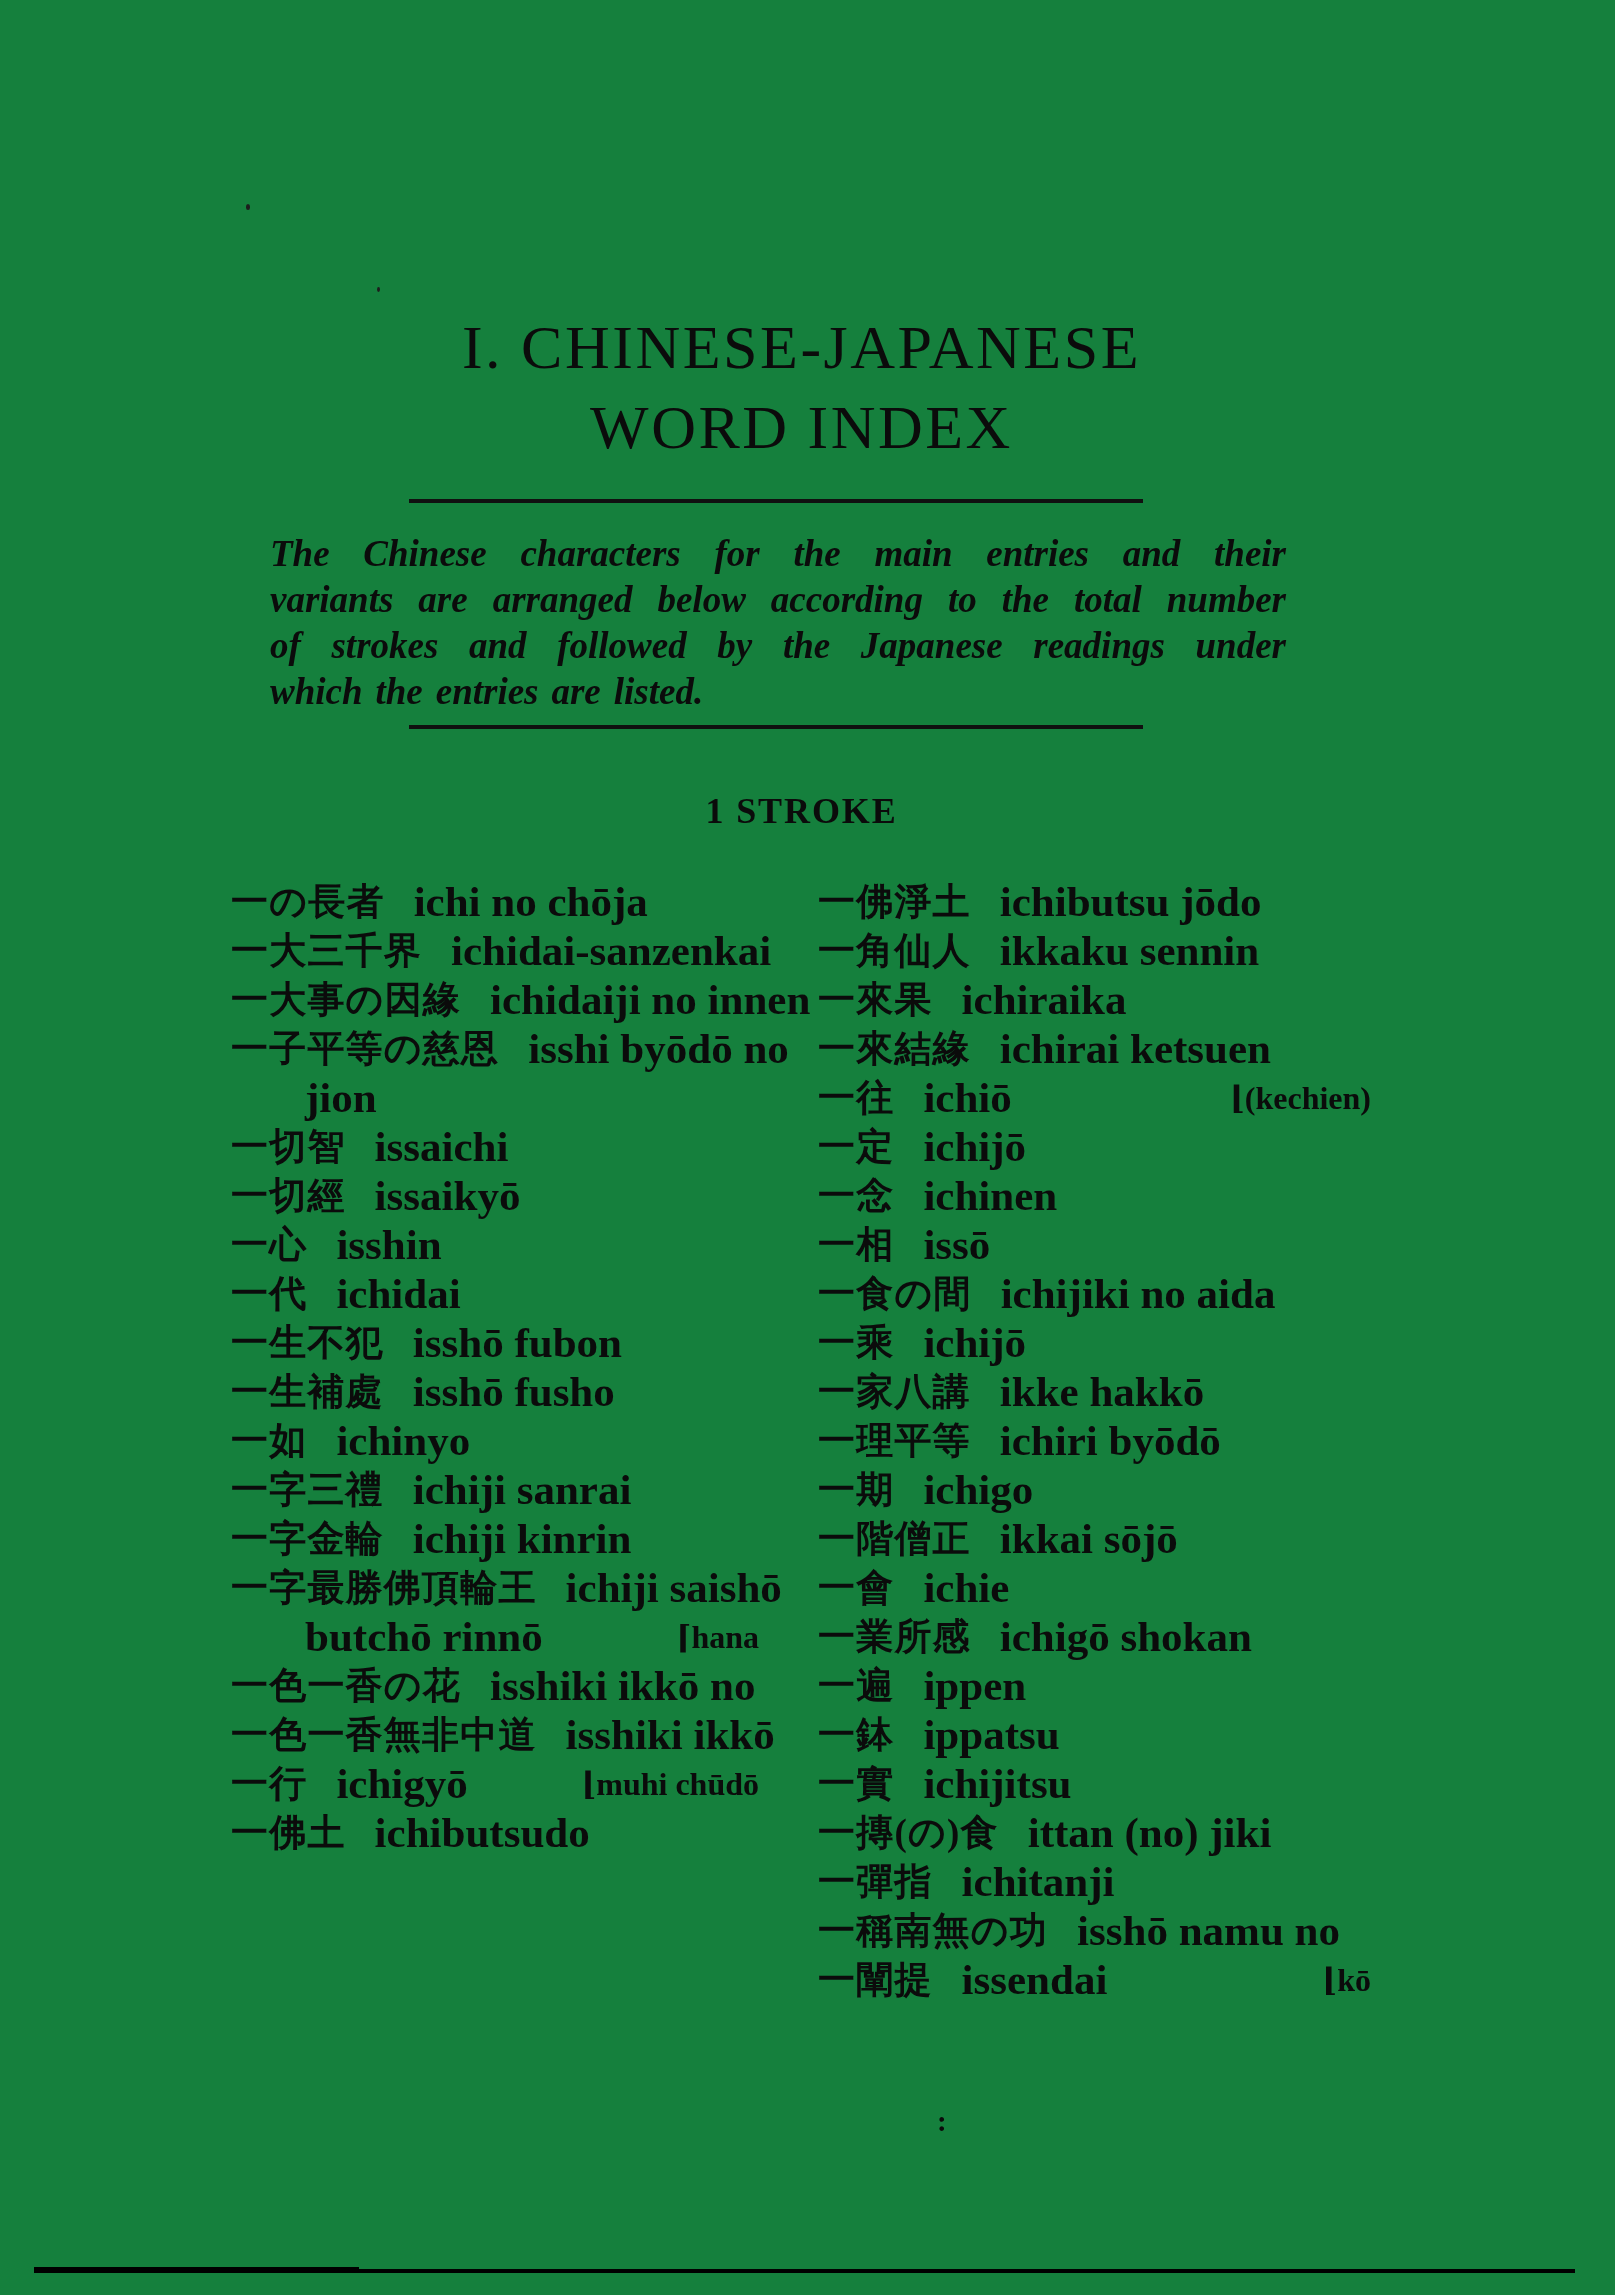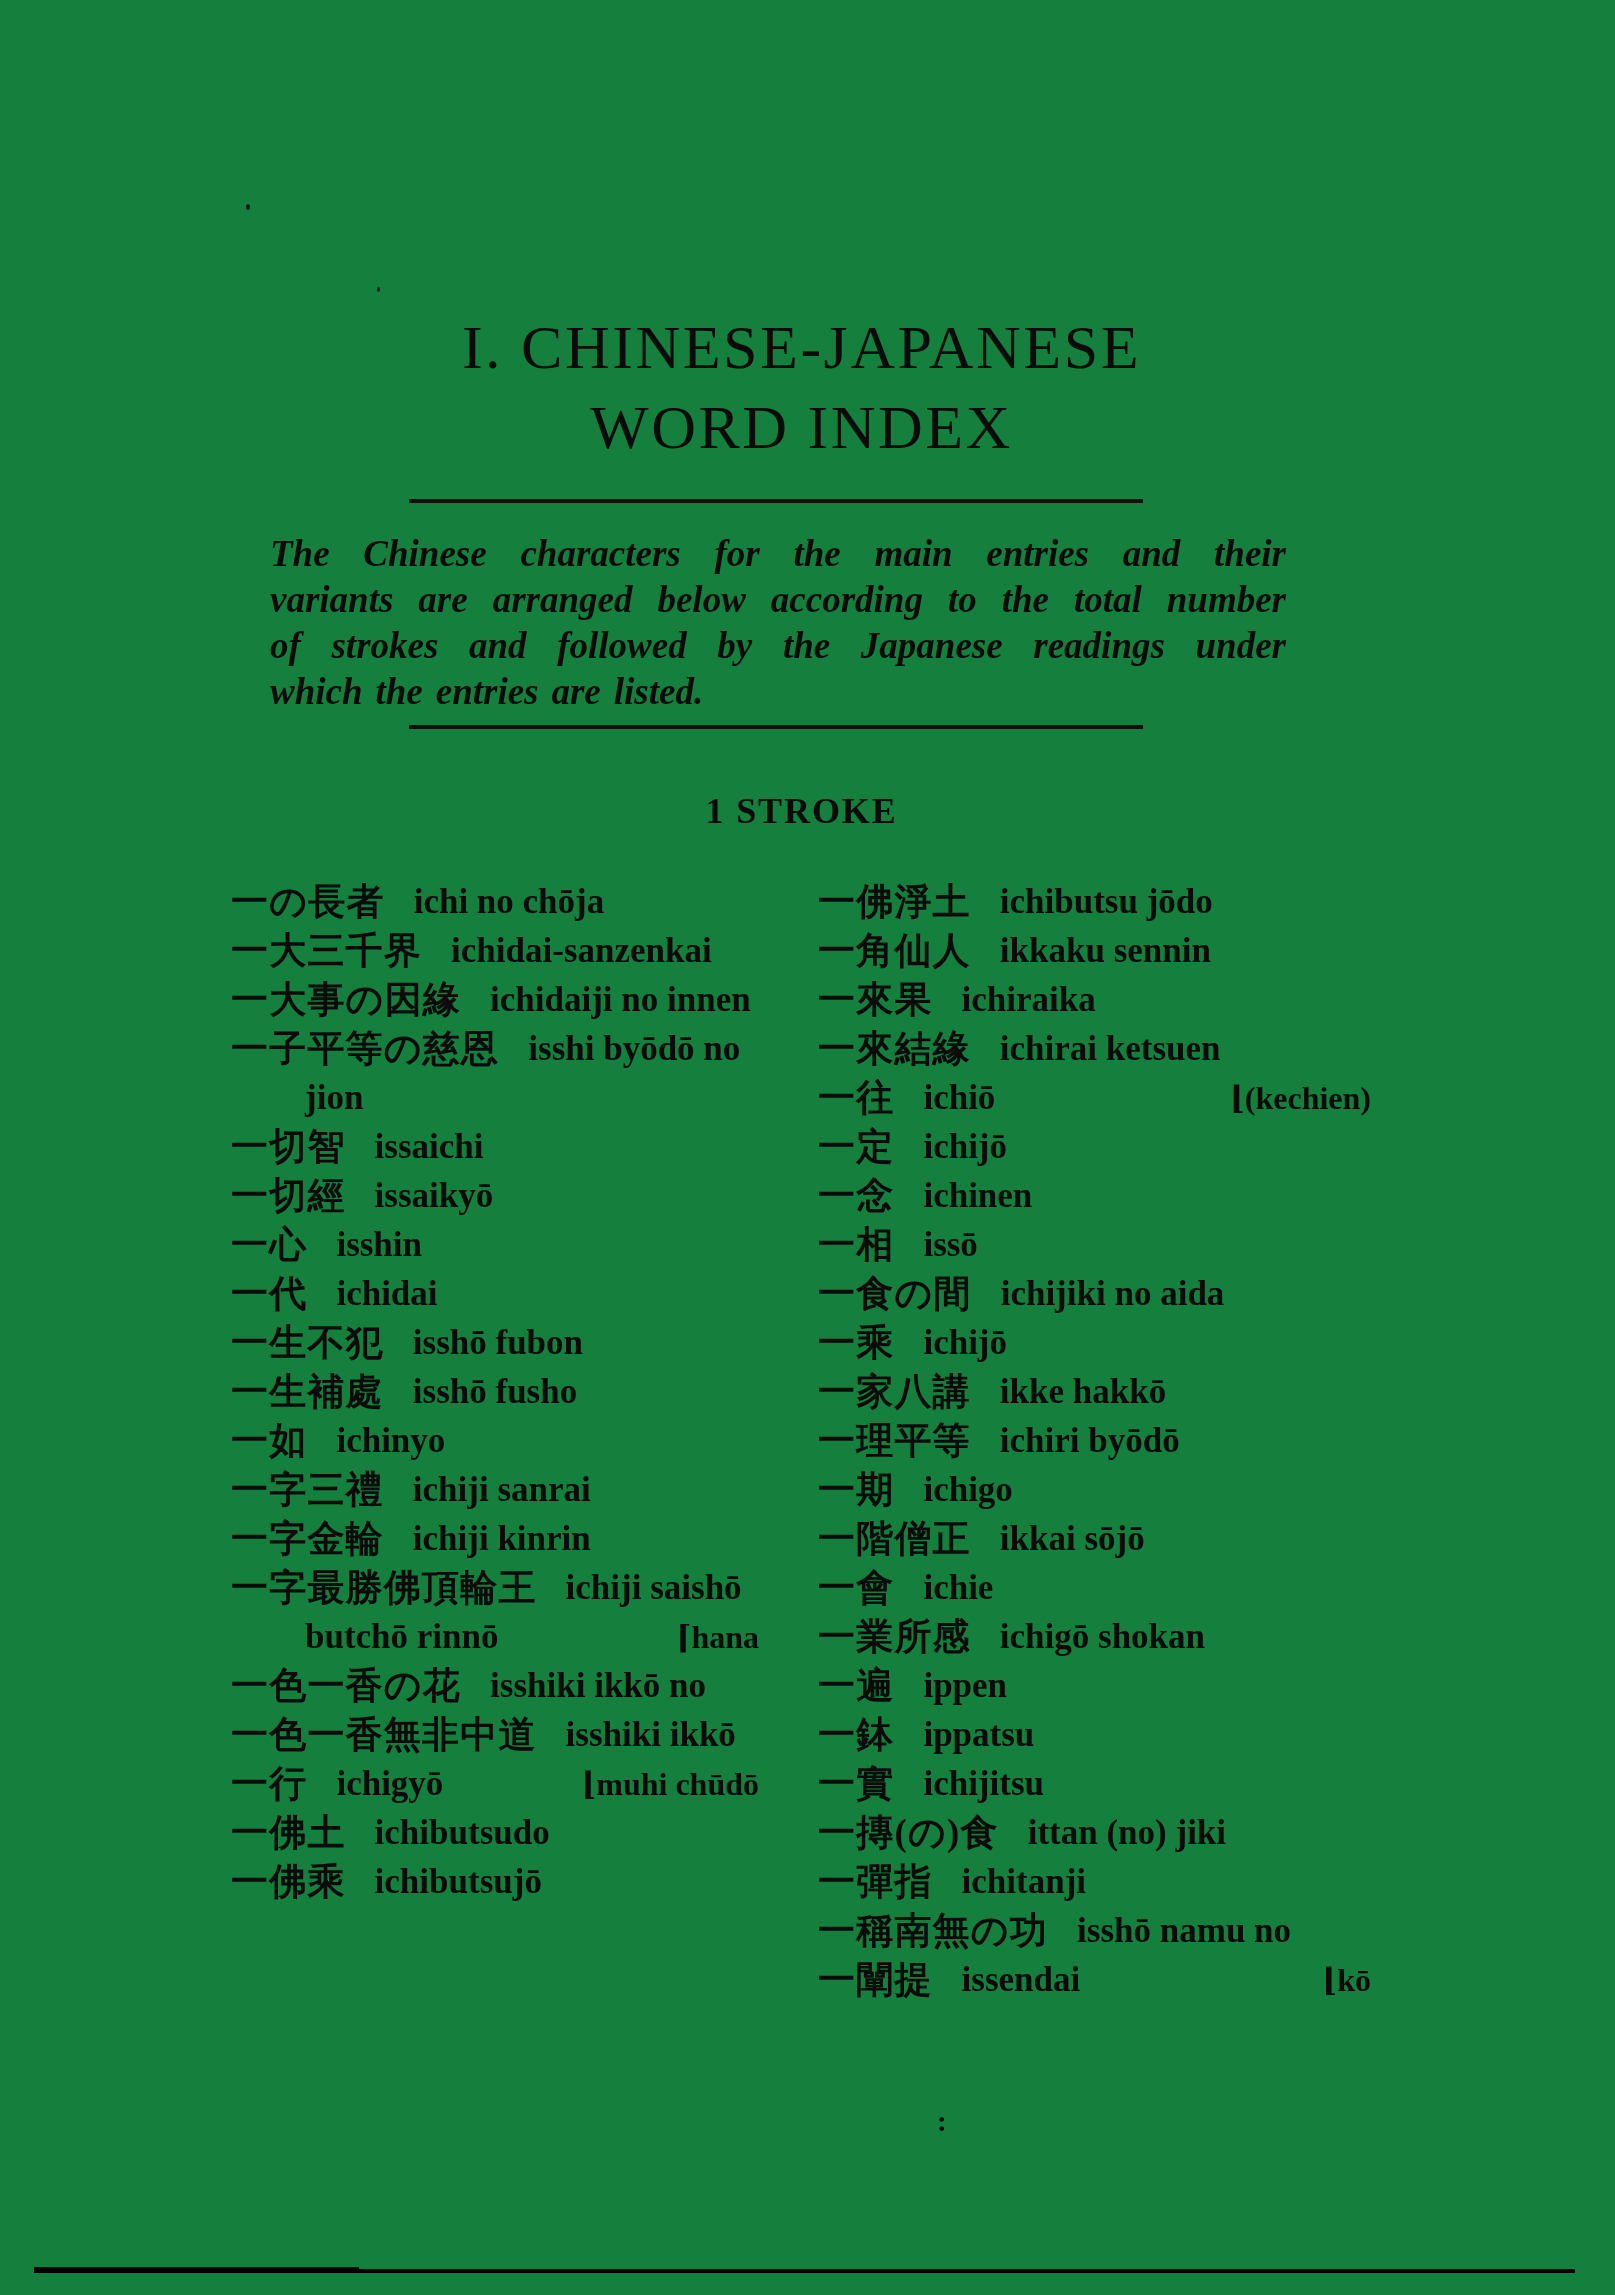--- a/index.html
+++ b/index.html
@@ -80,21 +80,21 @@
     align-items: center;
     height: 49px;
     white-space: nowrap;
     font-weight: bold;
   }
   .row .kanji {
     font-size: 37px;
     letter-spacing: 1.2px;
     margin-right: 29px;
   }
-  .row .romaji { font-size: 35px; }
+  .row .romaji { font-size: 43px; }
   .row .catch  { font-size: 32px; margin-left: auto; }
   .row.cont { padding-left: 74px; }
   .colon-mark {
     position: absolute;
     left: 937px;
     top: 2105px;
     font-size: 29px;
     font-weight: bold;
   }
   .scan-line {
@@ -240,25 +240,20 @@
         <div class="row">
           <span class="kanji">一行</span>
           <span class="romaji">ichigyō</span>
           <span class="catch">⌊muhi chūdō</span>
         </div>
         <div class="row">
           <span class="kanji">一佛土</span>
           <span class="romaji">ichibutsudo</span>
           <span class="catch"></span>
         </div>
-        <div class="row">
-          <span class="kanji">一佛乘</span>
-          <span class="romaji">ichibutsujō</span>
-          <span class="catch"></span>
-        </div>
       </div>
     <div class="col col-right">
         <div class="row">
           <span class="kanji">一佛淨土</span>
           <span class="romaji">ichibutsu jōdo</span>
           <span class="catch"></span>
         </div>
         <div class="row">
           <span class="kanji">一角仙人</span>
           <span class="romaji">ikkaku sennin</span>

